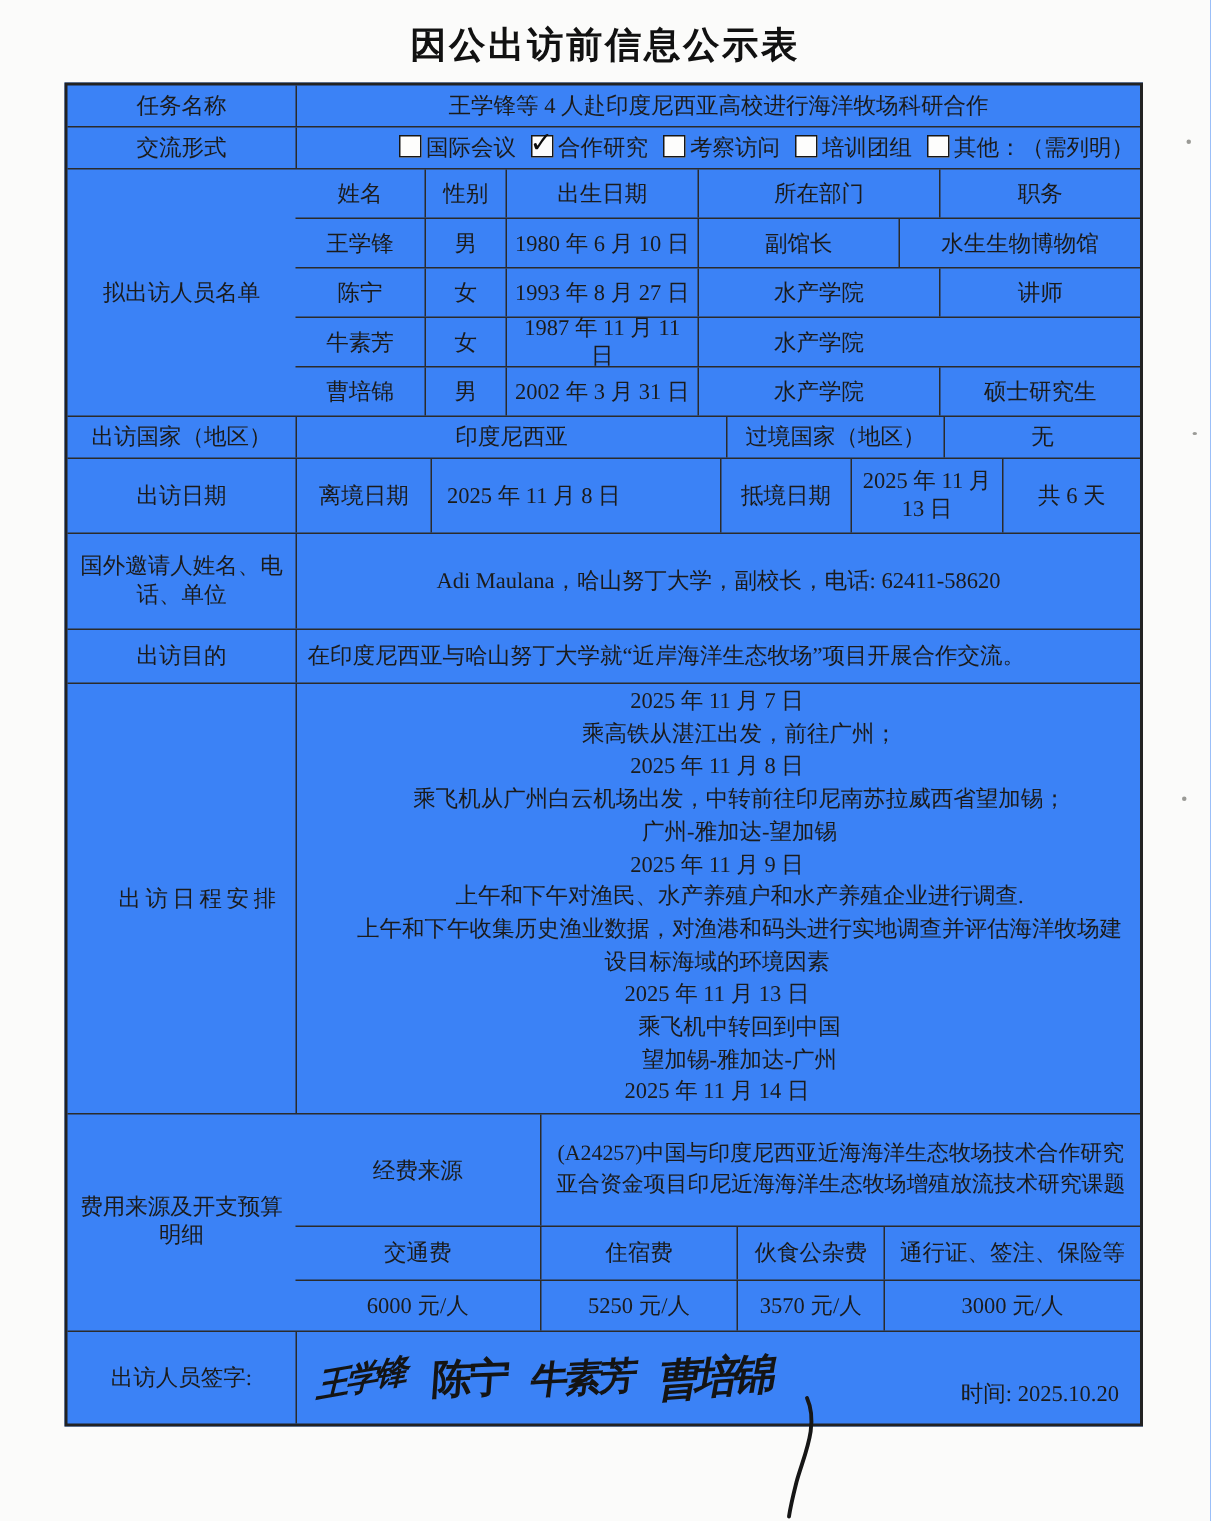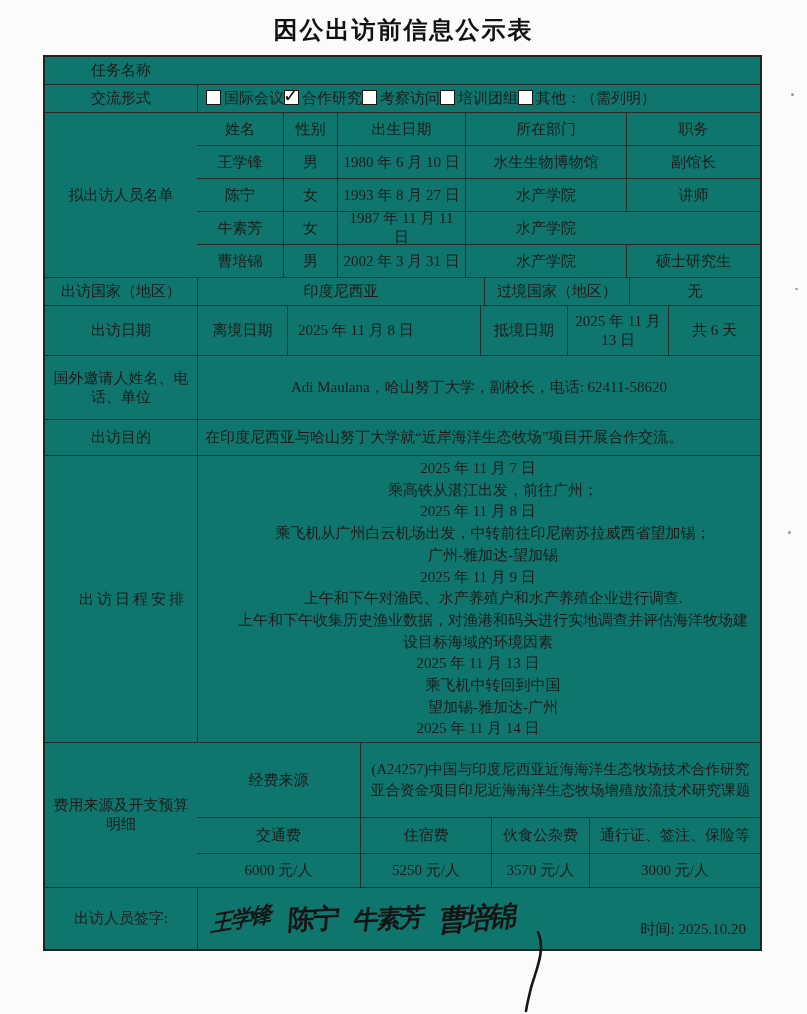--- a/index.html
+++ b/index.html
@@ -11,21 +11,21 @@
   }
   .page{position:absolute;inset:0;}
   .doc-title{
     position:absolute;top:14px;left:0;width:100%;
     text-align:center;font-size:24px;font-weight:bold;letter-spacing:2px;
     font-family:"Liberation Sans","DejaVu Sans",sans-serif;
     color:#111;
   }
   .sheet{
     position:absolute;top:55px;left:43px;width:719px;
-    border:2px solid #222;background:#0f766e;
+    border:2px solid #222;background:#3b82f6;
     box-sizing:border-box;
     font-size:15px;
   }
   .row{display:flex;border-top:1.6px solid #2b2b2b;align-items:stretch;}
   .row.first{border-top:none;}
   .cell{
     border-left:1.6px solid #2b2b2b;
     display:flex;align-items:center;justify-content:center;
     text-align:center;box-sizing:border-box;
     padding:1px 4px;
@@ -40,21 +40,21 @@
   .cb{
     display:inline-block;width:13px;height:13px;
     border:1.8px solid #161616;margin:0 3px -2px 0;position:relative;
     background:#fdfdfc;
   }
   .cb.checked::after{
     content:"✓";position:absolute;left:-2px;top:-7px;
     font-size:19px;font-weight:900;color:#0d0d0d;
     font-family:"DejaVu Sans",sans-serif;
   }
-  .optrow{justify-content:flex-start;padding-left:8px;}
+  .optrow{gap:10px;justify-content:flex-end;padding-left:8px;}
   .opt{white-space:nowrap;}
   
   .itin{align-items:flex-start;padding:2px 8px 2px 6px;}
   .itin-lines{width:100%;}
   .itin-line{line-height:21.7px;white-space:nowrap;}
   .itin-line.ind{padding-left:30px;}
   
   .sig-area{justify-content:flex-start;position:relative;padding-left:14px;}
   .sig-names{display:flex;align-items:center;gap:16px;}
   .sig{
@@ -78,20 +78,21 @@
 <body>
 
 <div class="page">
 
   <div class="doc-title">因公出访前信息公示表</div>
 
   <div class="sheet">
 
     <div class="row first" style="height:27px;">
       <div class="cell nol labelcol">任务名称</div>
+      <div class="cell grow">王学锋等 4 人赴印度尼西亚高校进行海洋牧场科研合作</div>
     </div>
 
     <div class="row" style="height:27px;">
       <div class="cell nol labelcol">交流形式</div>
       <div class="cell grow optrow">
         <span class="opt"><span class="cb"></span><span>国际会议</span></span>
         <span class="opt"><span class="cb checked"></span><span>合作研究</span></span>
         <span class="opt"><span class="cb"></span><span>考察访问</span></span>
         <span class="opt"><span class="cb"></span><span>培训团组</span></span>
         <span class="opt"><span class="cb"></span><span>其他：（需列明）</span></span>
@@ -105,22 +106,22 @@
           <div class="cell nol" style="width:86px;flex:none;">姓名</div>
           <div class="cell" style="width:54px;flex:none;text-align:center;">性别</div>
           <div class="cell" style="width:128px;flex:none;">出生日期</div>
           <div class="cell" style="width:161px;flex:none;text-align:right;">所在部门</div>
           <div class="cell grow">职务</div>
         </div>
         <div class="row" style="height:32px;">
           <div class="cell nol" style="width:86px;flex:none;">王学锋</div>
           <div class="cell" style="width:54px;flex:none;">男</div>
           <div class="cell" style="width:128px;flex:none;">1980 年 6 月 10 日</div>
+          <div class="cell grow">副馆长</div>
           <div class="cell" style="width:161px;flex:none;">水生生物博物馆</div>
-          <div class="cell grow">副馆长</div>
         </div>
         <div class="row" style="height:32px;">
           <div class="cell nol" style="width:86px;flex:none;">陈宁</div>
           <div class="cell" style="width:54px;flex:none;">女</div>
           <div class="cell" style="width:128px;flex:none;">1993 年 8 月 27 日</div>
           <div class="cell" style="width:161px;flex:none;">水产学院</div>
           <div class="cell grow">讲师</div>
         </div>
         <div class="row" style="height:32px;">
           <div class="cell nol" style="width:86px;flex:none;">牛素芳</div>

